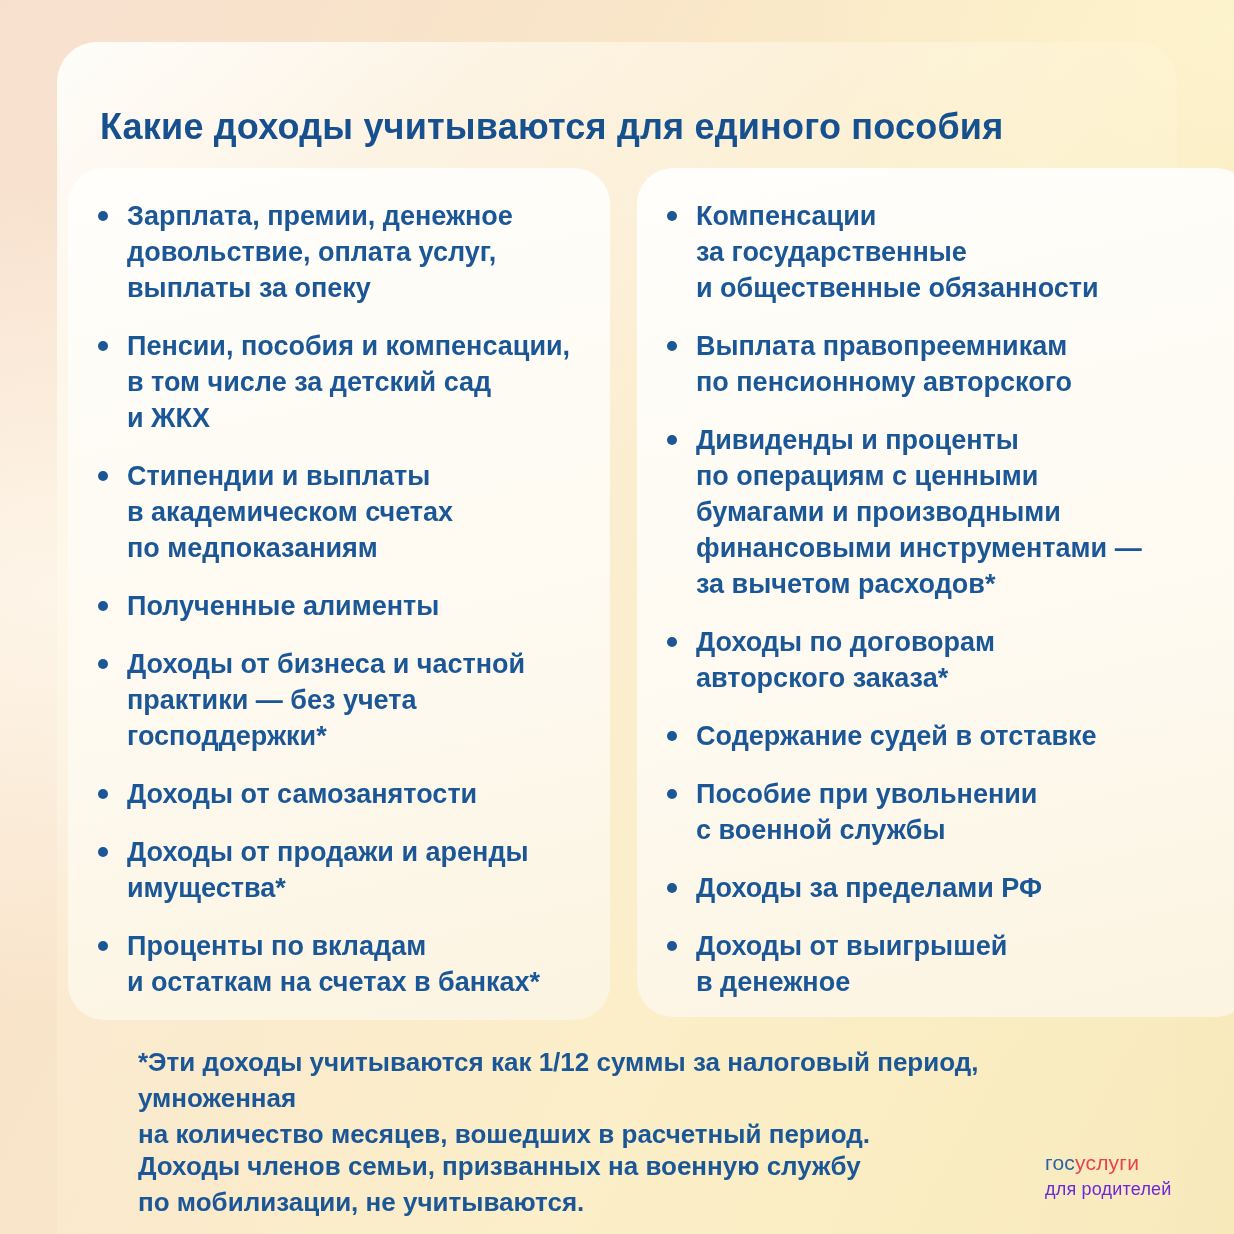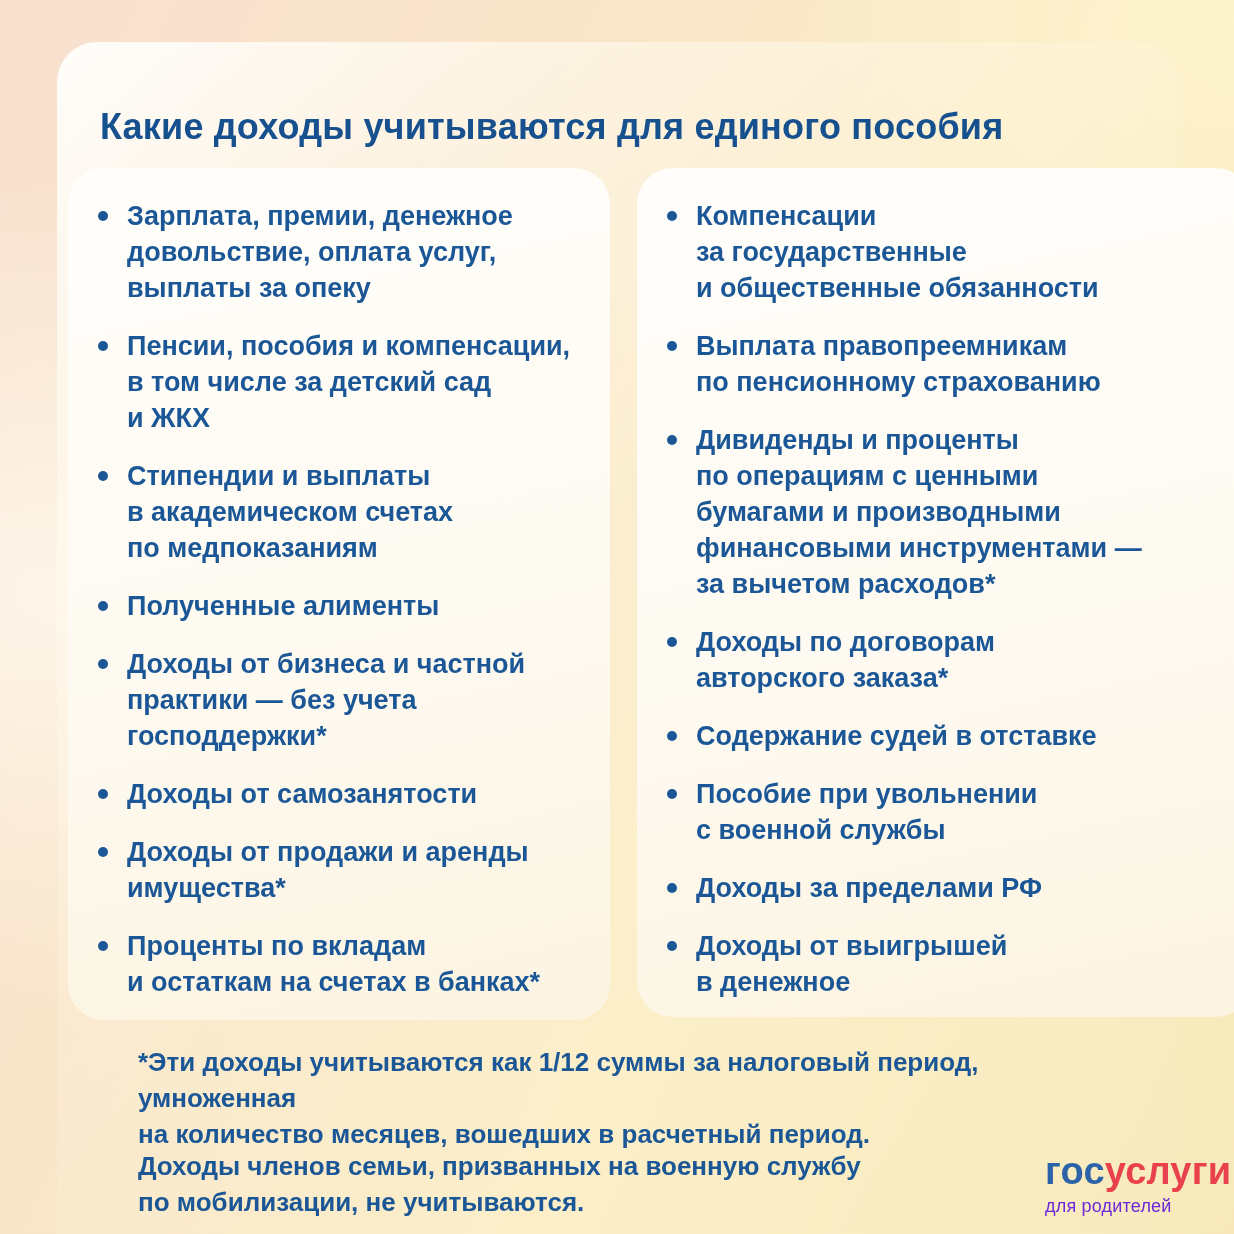--- a/index.html
+++ b/index.html
@@ -48,21 +48,21 @@
   }
   .note{
     position:absolute;left:100px;width:1000px;
     font-size:26px;font-weight:700;line-height:36px;color:#1b5796;
     white-space:pre-line;
     margin-left:38px;
   }
   .note-asterisk{top:1044px;}
   .note-mobilization{top:1148px;}
   .logo{position:absolute;left:1045px;top:1152px;line-height:1;}
-  .logo-word{font-size:38px;font-weight:700;letter-spacing:0.2px;}
+  .logo-word{font-size:21px;font-weight:400;letter-spacing:0.2px;}
   .logo-part1{color:#2b62a8;}
   .logo-part2{color:#e9424e;}
   .logo-subtitle{
     margin-top:7px;font-size:18px;font-weight:400;color:#6d28d9;letter-spacing:0.2px;
   }
 </style>
 </head>
 <body>
 
 <div class="big-panel"></div>
@@ -120,21 +120,21 @@
   <ul class="income-list">
       <li>
         <span class="bullet"></span>
         <span class="item-text">Компенсации
 за государственные
 и общественные обязанности</span>
       </li>
       <li>
         <span class="bullet"></span>
         <span class="item-text">Выплата правопреемникам
-по пенсионному страхованию</span>
+по пенсионному авторского</span>
       </li>
       <li>
         <span class="bullet"></span>
         <span class="item-text">Дивиденды и проценты
 по операциям с ценными
 бумагами и производными
 финансовыми инструментами —
 за вычетом расходов*</span>
       </li>
       <li>

